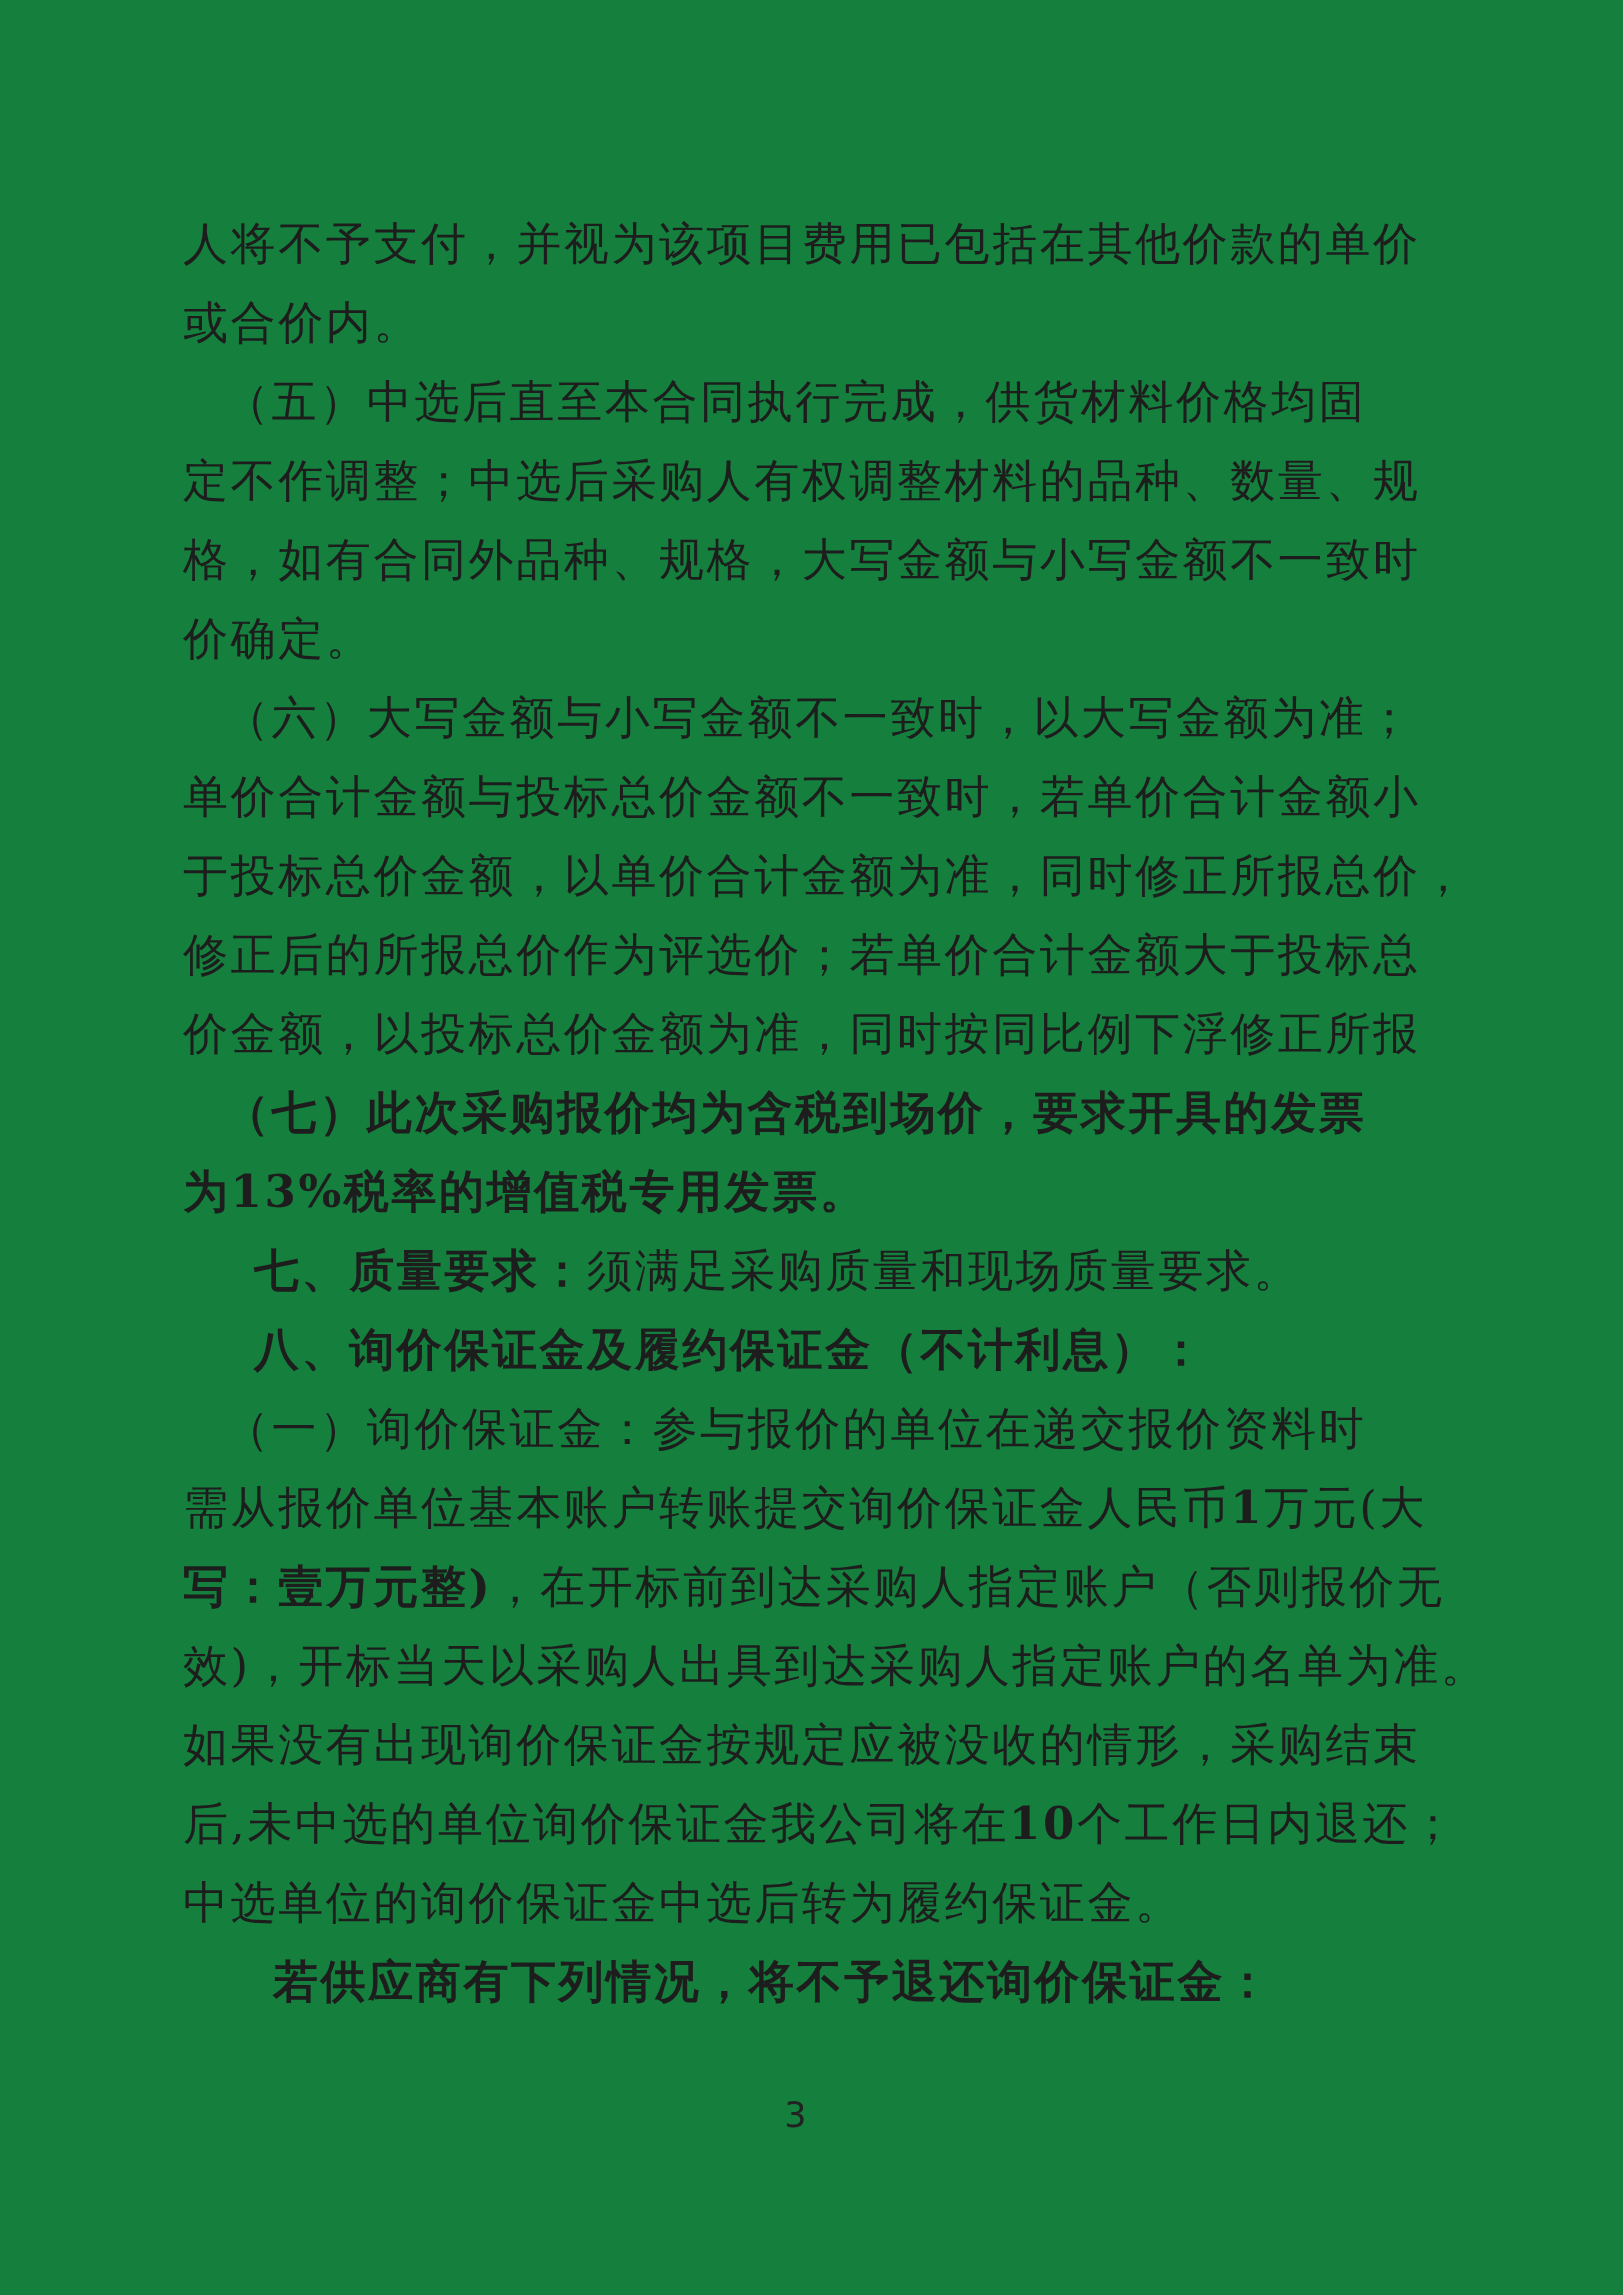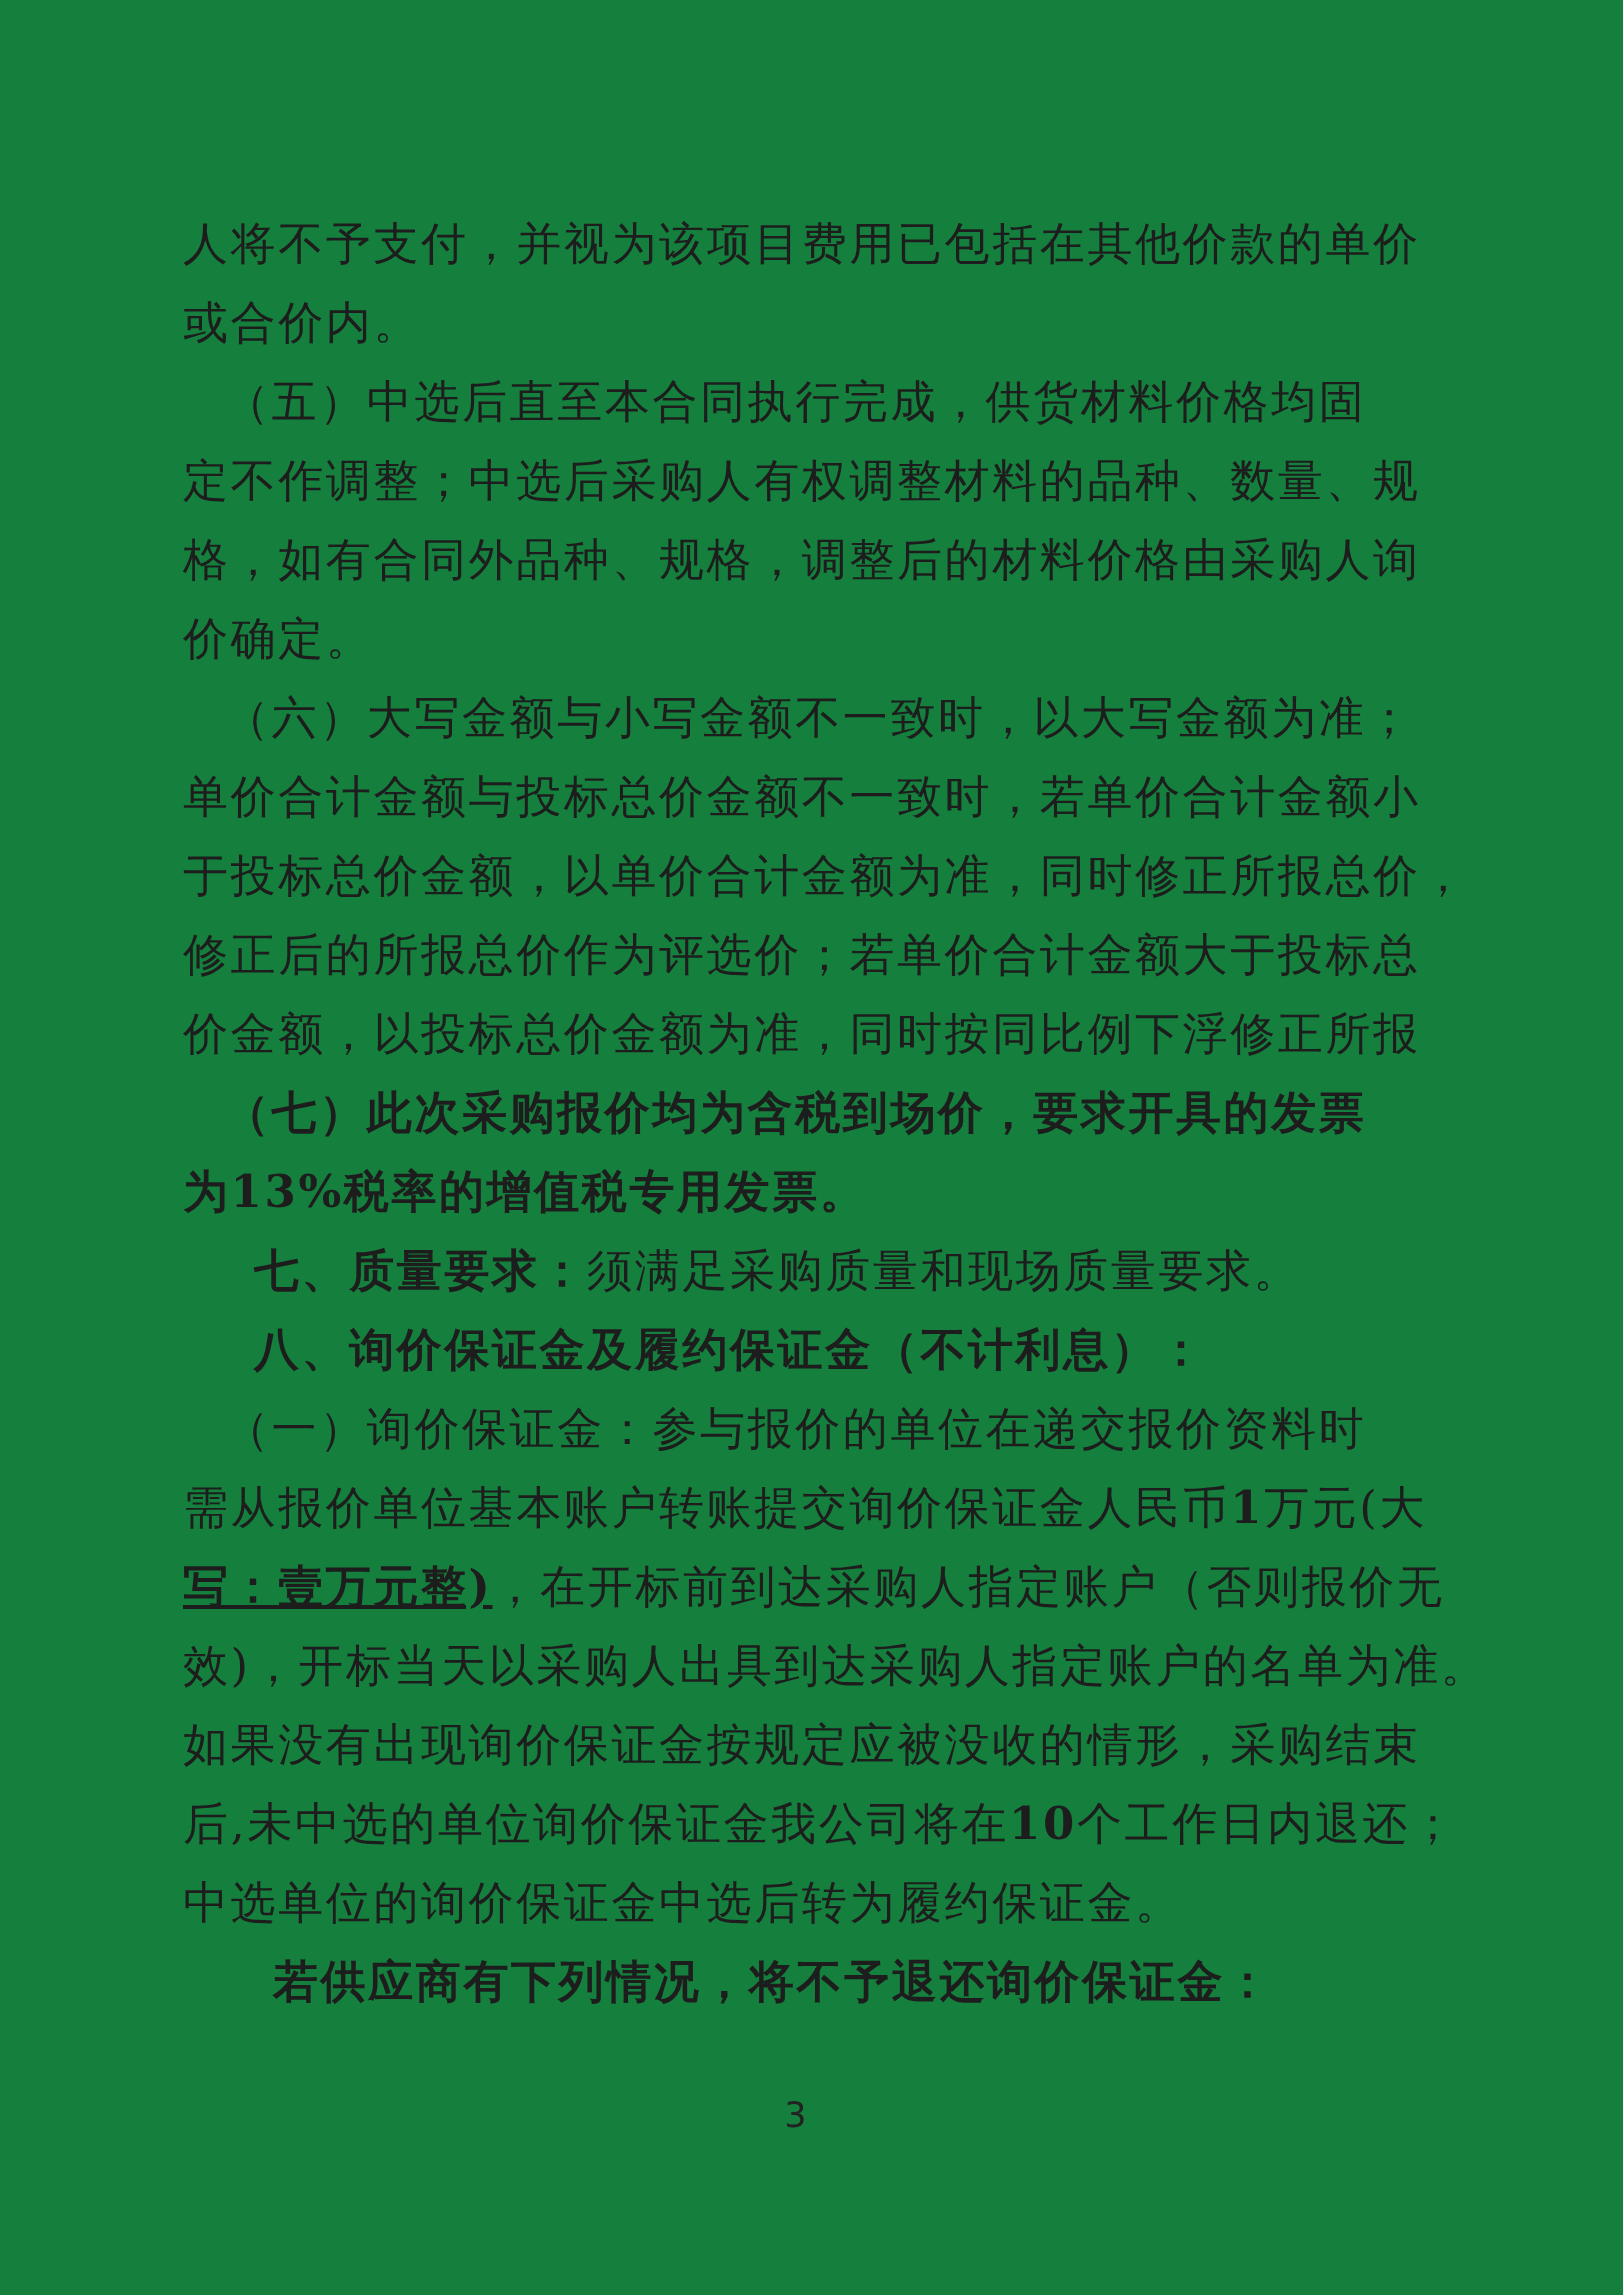--- a/index.html
+++ b/index.html
@@ -26,41 +26,41 @@
   }
   .indent-para{padding-left:41px;}
   .indent-heading{padding-left:71px;}
   .indent-quote{padding-left:90px;}
   .heading-font{
     font-family:"DejaVu Sans","Liberation Sans",sans-serif;
     font-weight:bold;
   }
   .semibold{font-weight:600;}
   .num{font-weight:bold;}
-  .bold-cjk{font-weight:bold;text-decoration:underline;}
+  .bold-cjk{font-weight:bold;}
   .page-number{
     position:absolute;
     top:2095px;left:0;width:1591px;
     text-align:center;
     font-size:35px;
     font-family:"DejaVu Sans","Liberation Sans",sans-serif;
     color:#222;
   }
 </style>
 </head>
 <body>
 
 <div class="page">
   <div class="content">
 
     <div class="line">人将不予支付，并视为该项目费用已包括在其他价款的单价</div>
     <div class="line">或合价内。</div>
     <div class="line indent-para">（五）中选后直至本合同执行完成，供货材料价格均固</div>
     <div class="line">定不作调整；中选后采购人有权调整材料的品种、数量、规</div>
-    <div class="line">格，如有合同外品种、规格，调整后的材料价格由采购人询</div>
+    <div class="line">格，如有合同外品种、规格，大写金额与小写金额不一致时</div>
     <div class="line">价确定。</div>
     <div class="line indent-para">（六）大写金额与小写金额不一致时，以大写金额为准；</div>
     <div class="line">单价合计金额与投标总价金额不一致时，若单价合计金额小</div>
     <div class="line">于投标总价金额，以单价合计金额为准，同时修正所报总价，</div>
     <div class="line">修正后的所报总价作为评选价；若单价合计金额大于投标总</div>
     <div class="line">价金额，以投标总价金额为准，同时按同比例下浮修正所报</div>
 
     <div class="line indent-para semibold">（七）此次采购报价均为含税到场价，要求开具的发票</div>
     <div class="line semibold">
       <span>为</span><span class="num">13%</span><span>税率的增值税专用发票。</span>

